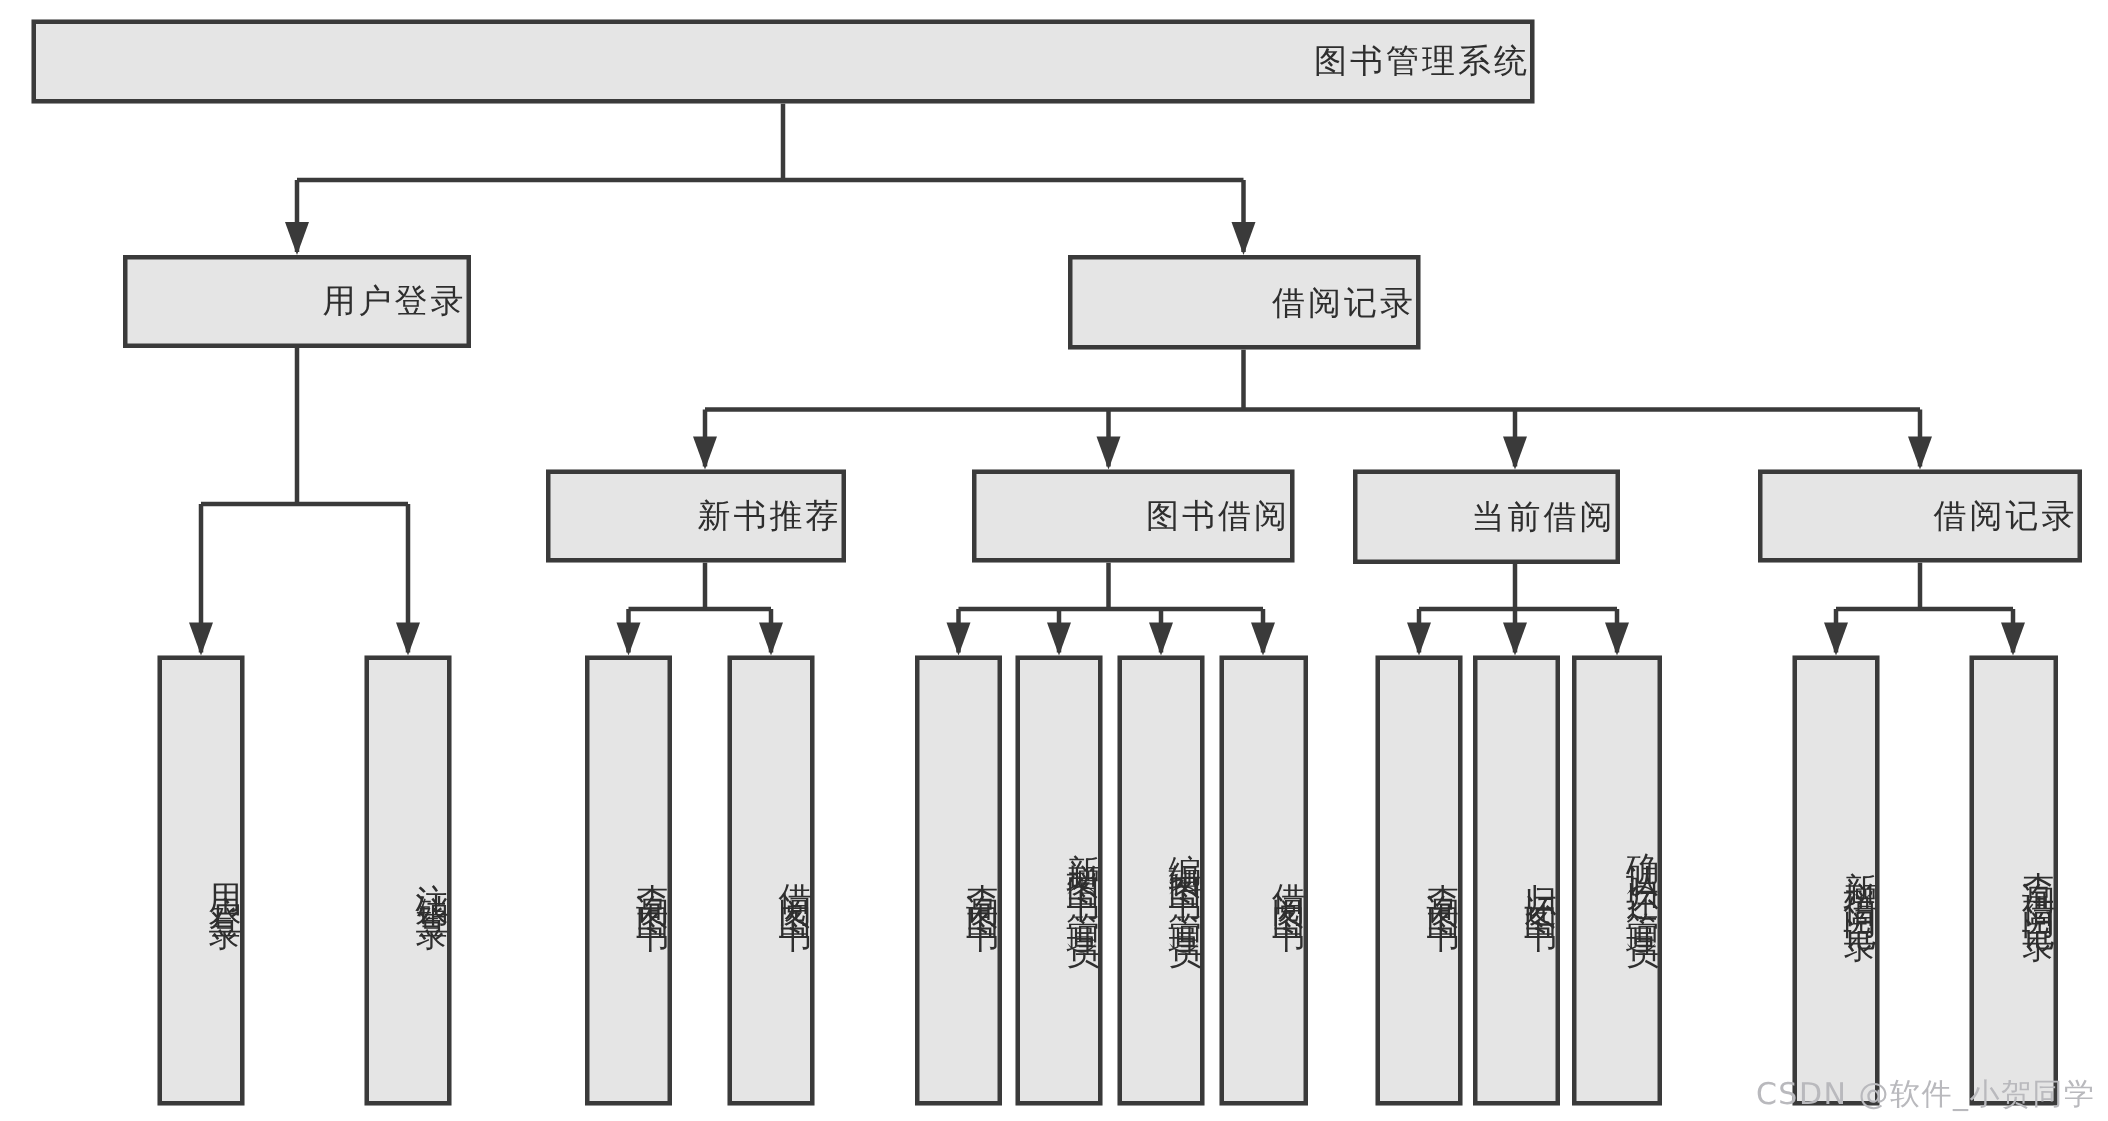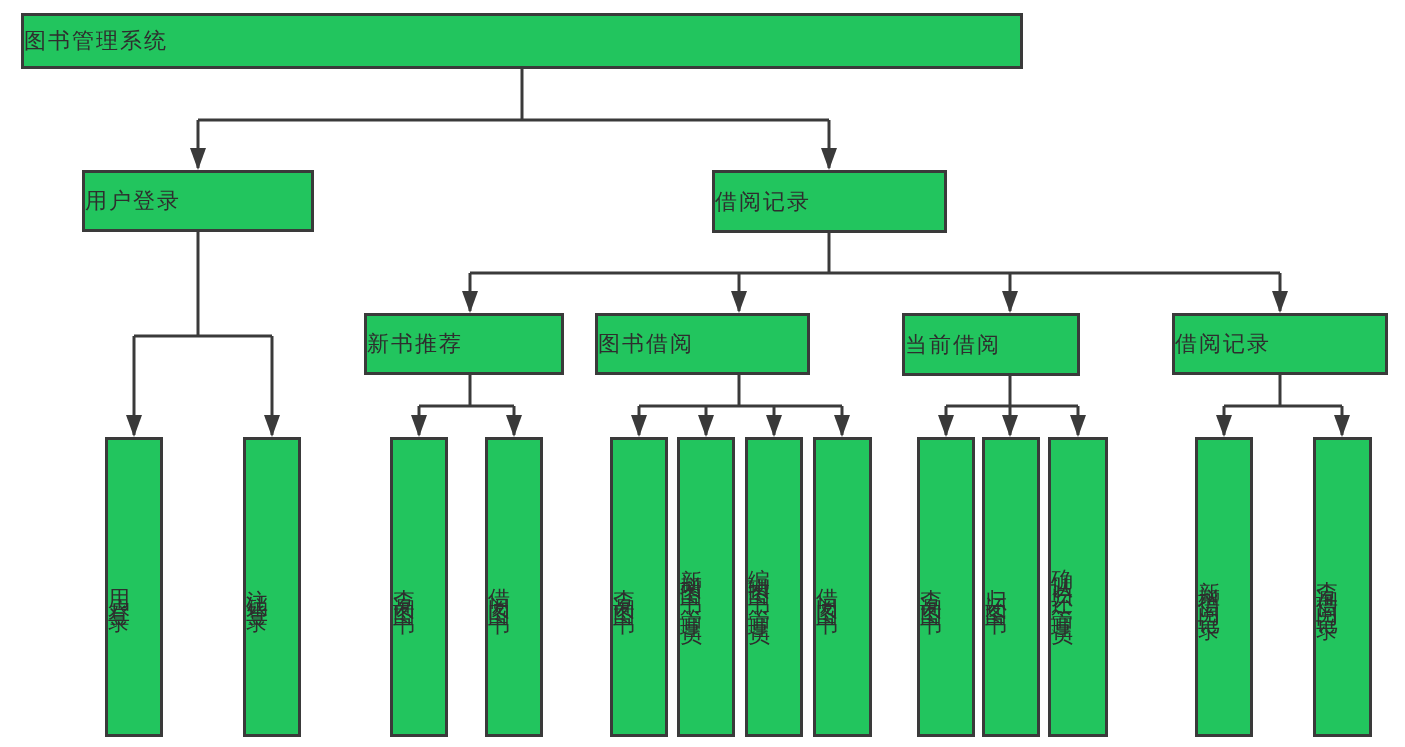--- a/index.html
+++ b/index.html
@@ -14,24 +14,24 @@
     width:1405px;height:747px;
     background:var(--bg);
     font-family:"DejaVu Sans",sans-serif;
     overflow:hidden;
   }
   #connector-layer{position:absolute;left:0;top:0;}
   .node{
     position:absolute;
     box-sizing:border-box;
     border:3px solid var(--line);
-    background:#22c55e;
+    background:#e5e5e5;
     display:flex;
     align-items:center;
-    justify-content:flex-start;
+    justify-content:flex-end;
     color:var(--text);
   }
   .node.h span{
     font-size:22px;
     letter-spacing:2px;
     white-space:nowrap;
   }
   .node.v span{
     writing-mode:vertical-rl;
     text-orientation:mixed;
@@ -114,21 +114,21 @@
       </div>
       <div class="node h" style="left: 82px; top: 170px; width: 232px; height: 62px;">
         <span>用户登录</span>
       </div>
       <div class="node h" style="left: 712px; top: 170px; width: 235px; height: 63px;">
         <span>借阅记录</span>
       </div>
       <div class="node h" style="left: 364px; top: 313px; width: 200px; height: 62px;">
         <span>新书推荐</span>
       </div>
-      <div class="node h" style="left: 595px; top: 313px; width: 215px; height: 62px;">
+      <div class="node h" style="left: 648px; top: 313px; width: 215px; height: 62px;">
         <span>图书借阅</span>
       </div>
       <div class="node h" style="left: 902px; top: 313px; width: 178px; height: 63px;">
         <span>当前借阅</span>
       </div>
       <div class="node h" style="left: 1172px; top: 313px; width: 216px; height: 62px;">
         <span>借阅记录</span>
       </div>
       <div class="node v" style="left: 105px; top: 437px; width: 58px; height: 300px;">
         <span>用户登录</span>
@@ -163,13 +163,14 @@
       <div class="node v" style="left: 1048px; top: 437px; width: 60px; height: 300px;">
         <span>确认归还（管理员）</span>
       </div>
       <div class="node v" style="left: 1195px; top: 437px; width: 58px; height: 300px;">
         <span>新增借阅记录</span>
       </div>
       <div class="node v" style="left: 1313px; top: 437px; width: 59px; height: 300px;">
         <span>查询借阅记录</span>
       </div>
     </div>
+  <div class="watermark">CSDN @软件_小贺同学</div>
 </div>
 
 </body></html>

